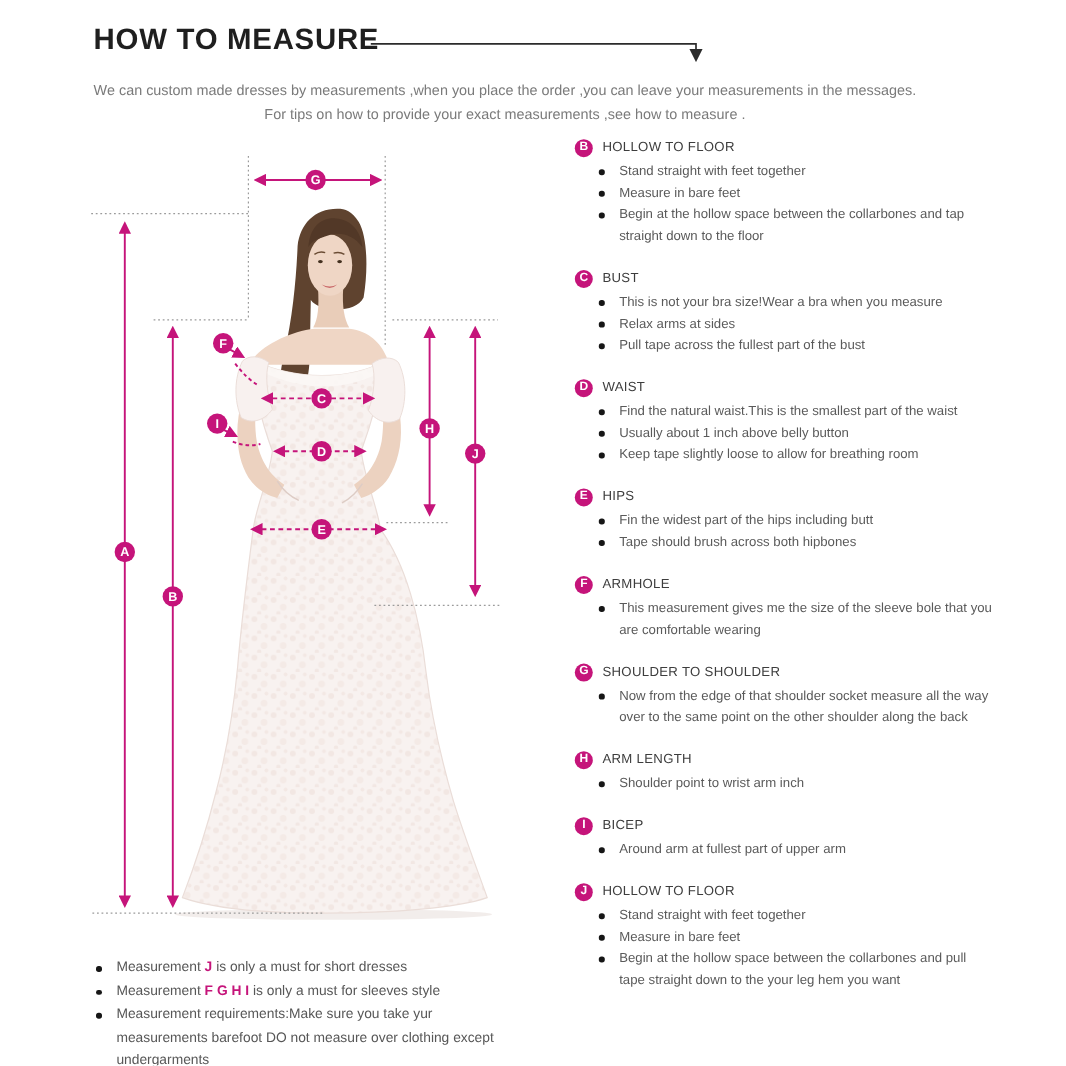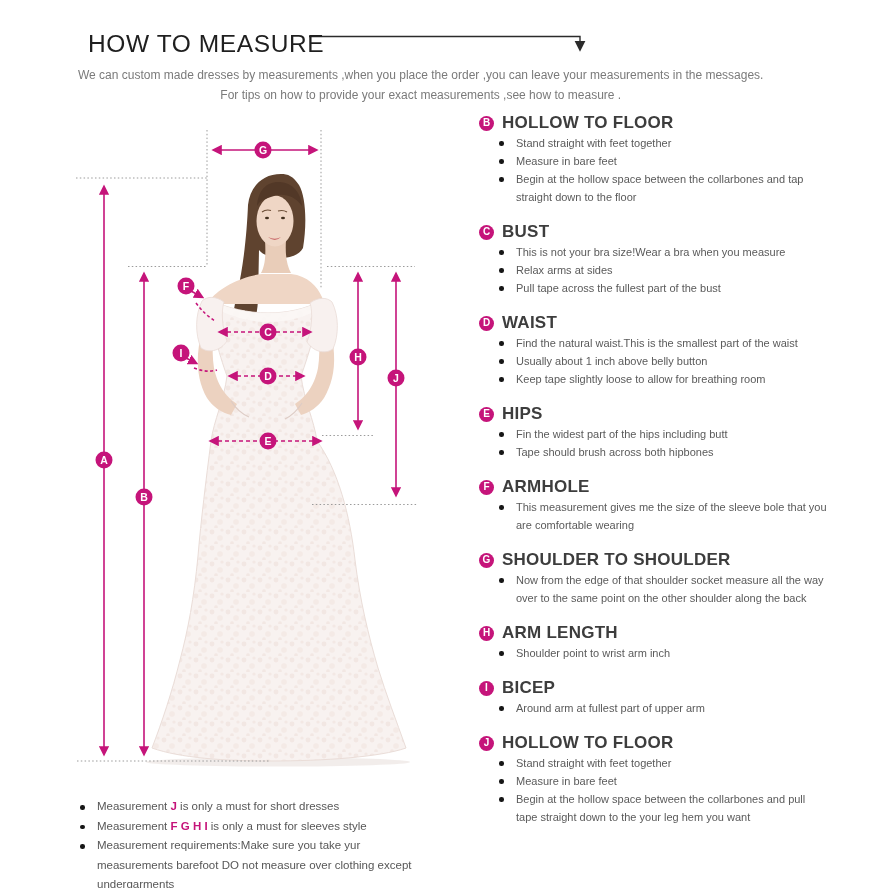--- a/index.html
+++ b/index.html
@@ -1,29 +1,29 @@
 <!DOCTYPE html>
 <html><head>
 <meta charset="utf-8">
 <style>
   html,body{margin:0;padding:0;background:#fff;}
   .page{position:relative;width:888px;height:888px;background:#ffffff;overflow:hidden;
         font-family:"Liberation Sans","DejaVu Sans",sans-serif;}
   .svg-layer{position:absolute;left:0;top:0;width:888px;height:888px;}
-  .page-title{position:absolute;left:78px;top:20px;margin:10px;font-size:24.5px;font-weight:400;
+  .page-title{position:absolute;left:78px;top:20px;margin:0;font-size:24.5px;font-weight:700;
         color:#1f1f1f;letter-spacing:.6px;white-space:nowrap;}
   .intro{position:absolute;left:78px;top:66px;font-size:12px;color:#7a7a7a;line-height:19.5px;}
   .intro p{margin:0;white-space:nowrap;text-align:center;}
   
   .sections{position:absolute;left:479px;top:114px;width:352px;}
   .section{margin:0 0 17px 0;}
   .sec-head{display:flex;align-items:center;gap:8px;height:18px;}
   .badge{flex:0 0 auto;width:15px;height:15px;border-radius:50%;background:#c5147a;color:#fff;
         font-size:10px;font-weight:700;display:flex;align-items:center;justify-content:center;line-height:1;}
-  .sec-title{font-size:17px;font-weight:700;color:#3d3d3d;letter-spacing:.25px;white-space:nowrap;}
+  .sec-title{font-size:11px;font-weight:400;color:#3d3d3d;letter-spacing:.25px;white-space:nowrap;}
   .bullets{list-style:none;margin:2px;padding:0;}
   .bullets li{position:relative;padding-left:35px;font-size:11px;color:#5a5a5a;line-height:18px;max-width:312px;}
   .bullets li::before{content:"";position:absolute;left:18px;top:7px;width:4.5px;height:4.5px;border-radius:50%;background:#161616;}
   
   .notes{position:absolute;left:80px;top:797px;margin:0;padding:0;list-style:none;}
   .notes li{position:relative;padding-left:17px;font-size:11.5px;color:#575757;line-height:19.5px;max-width:340px;}
   .notes li::before{content:"";position:absolute;left:0;top:8px;width:4.5px;height:4.5px;border-radius:50%;background:#161616;}
   .hl{color:#c5147a;font-weight:700;}
 </style>
 </head>

